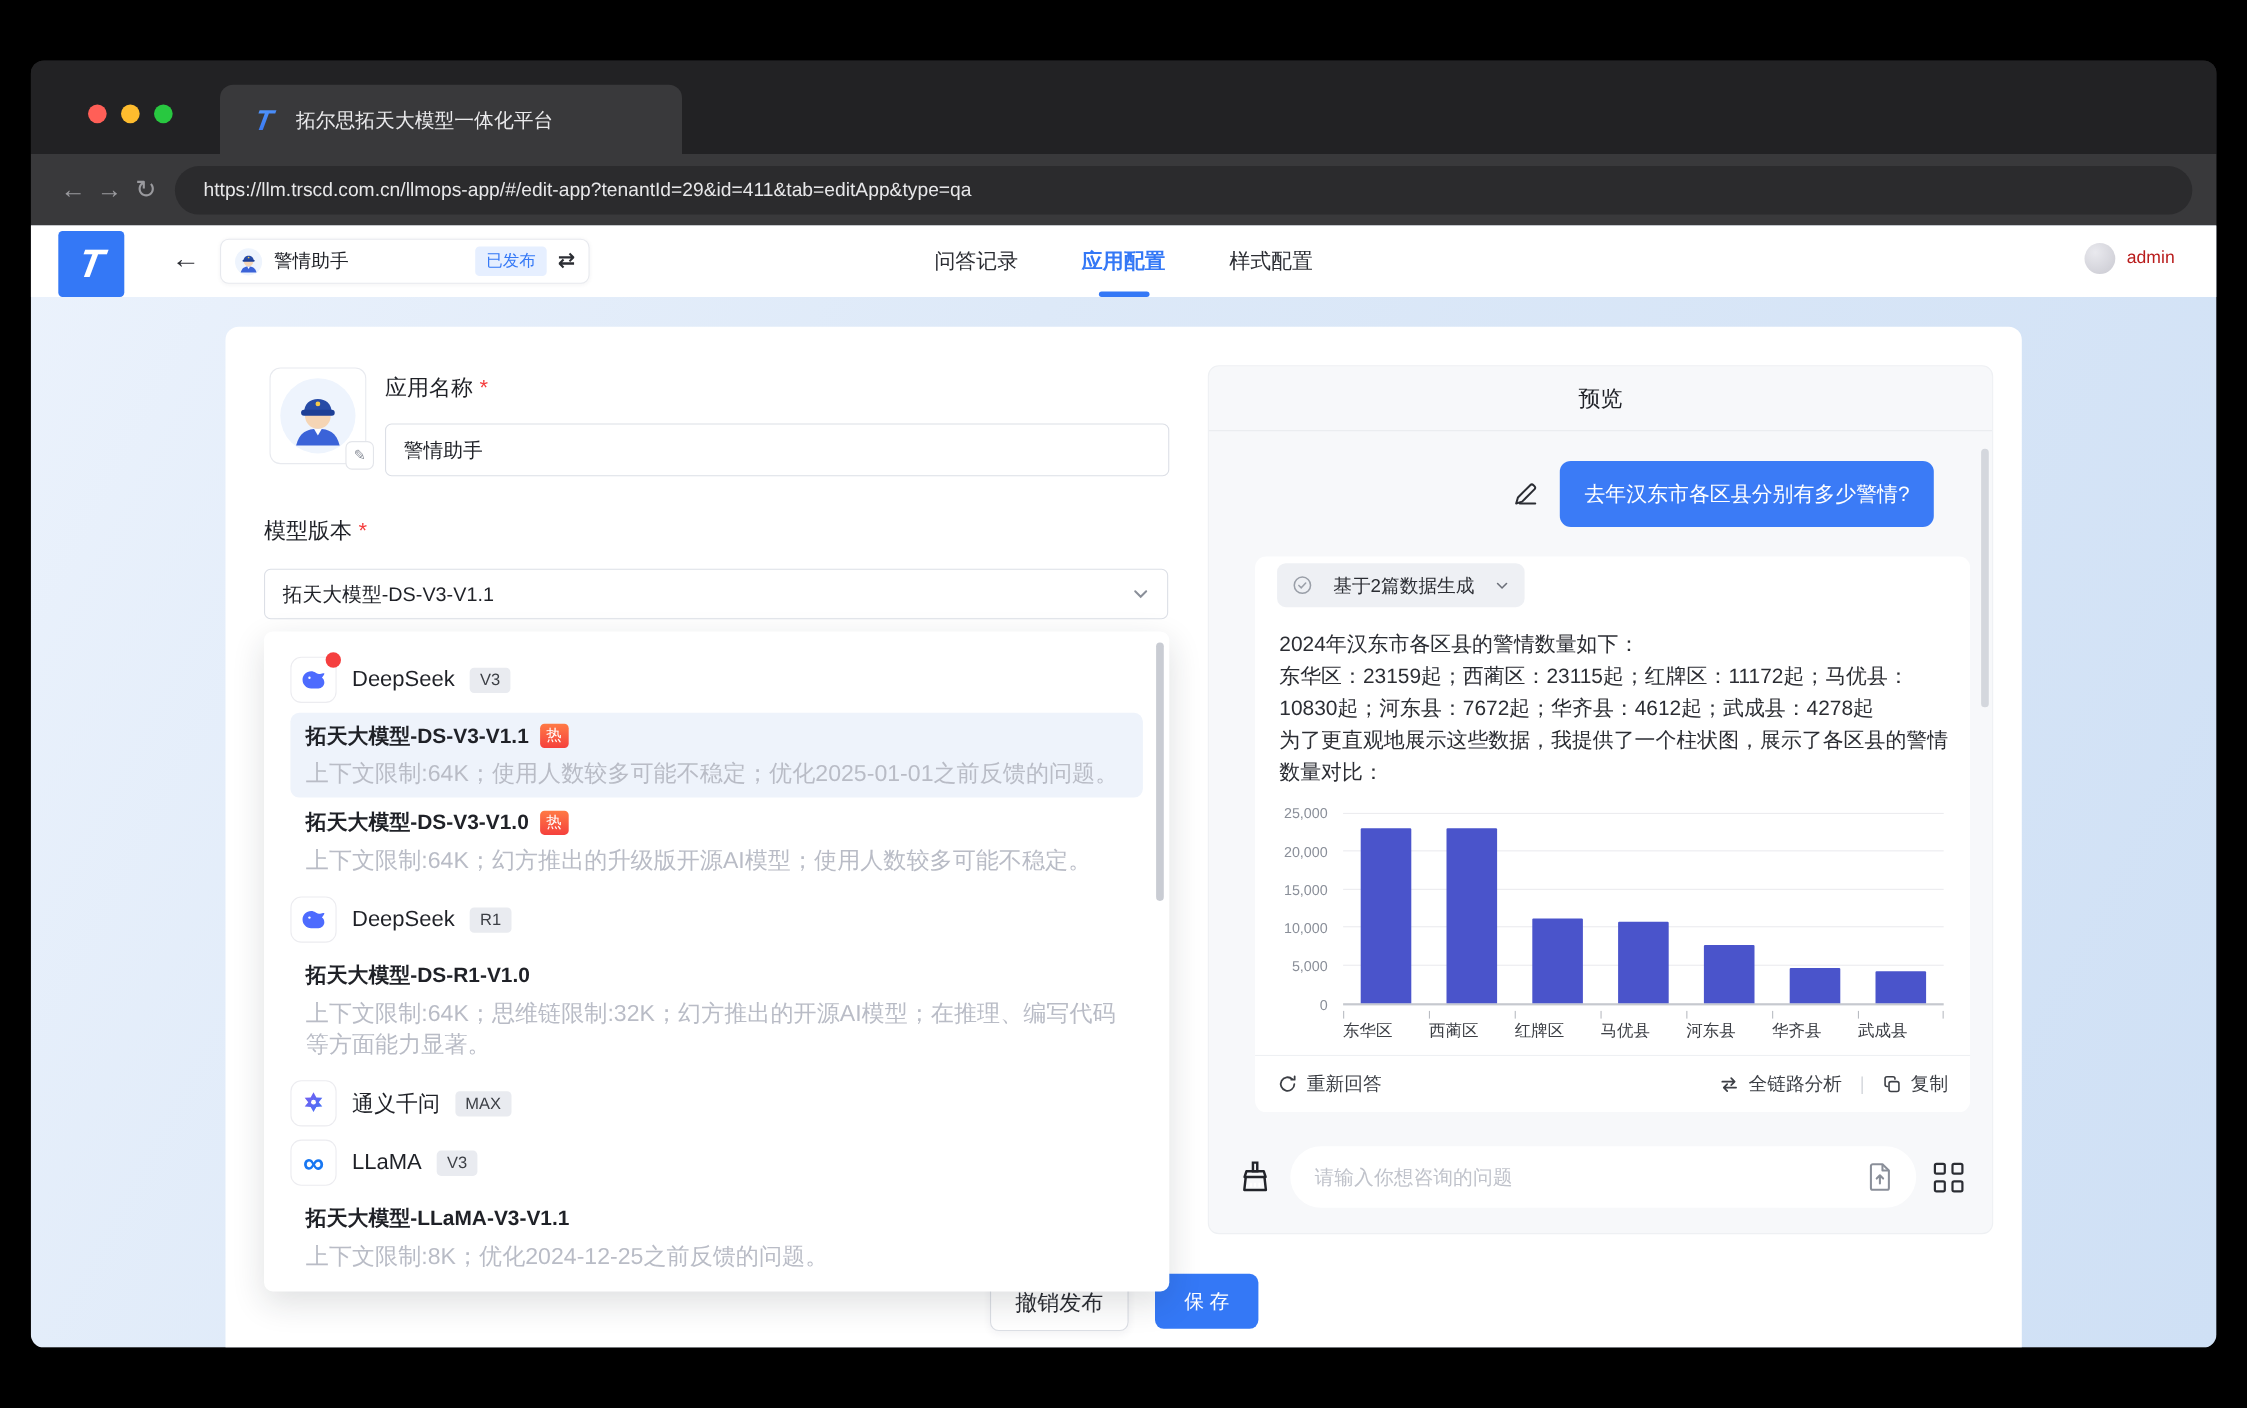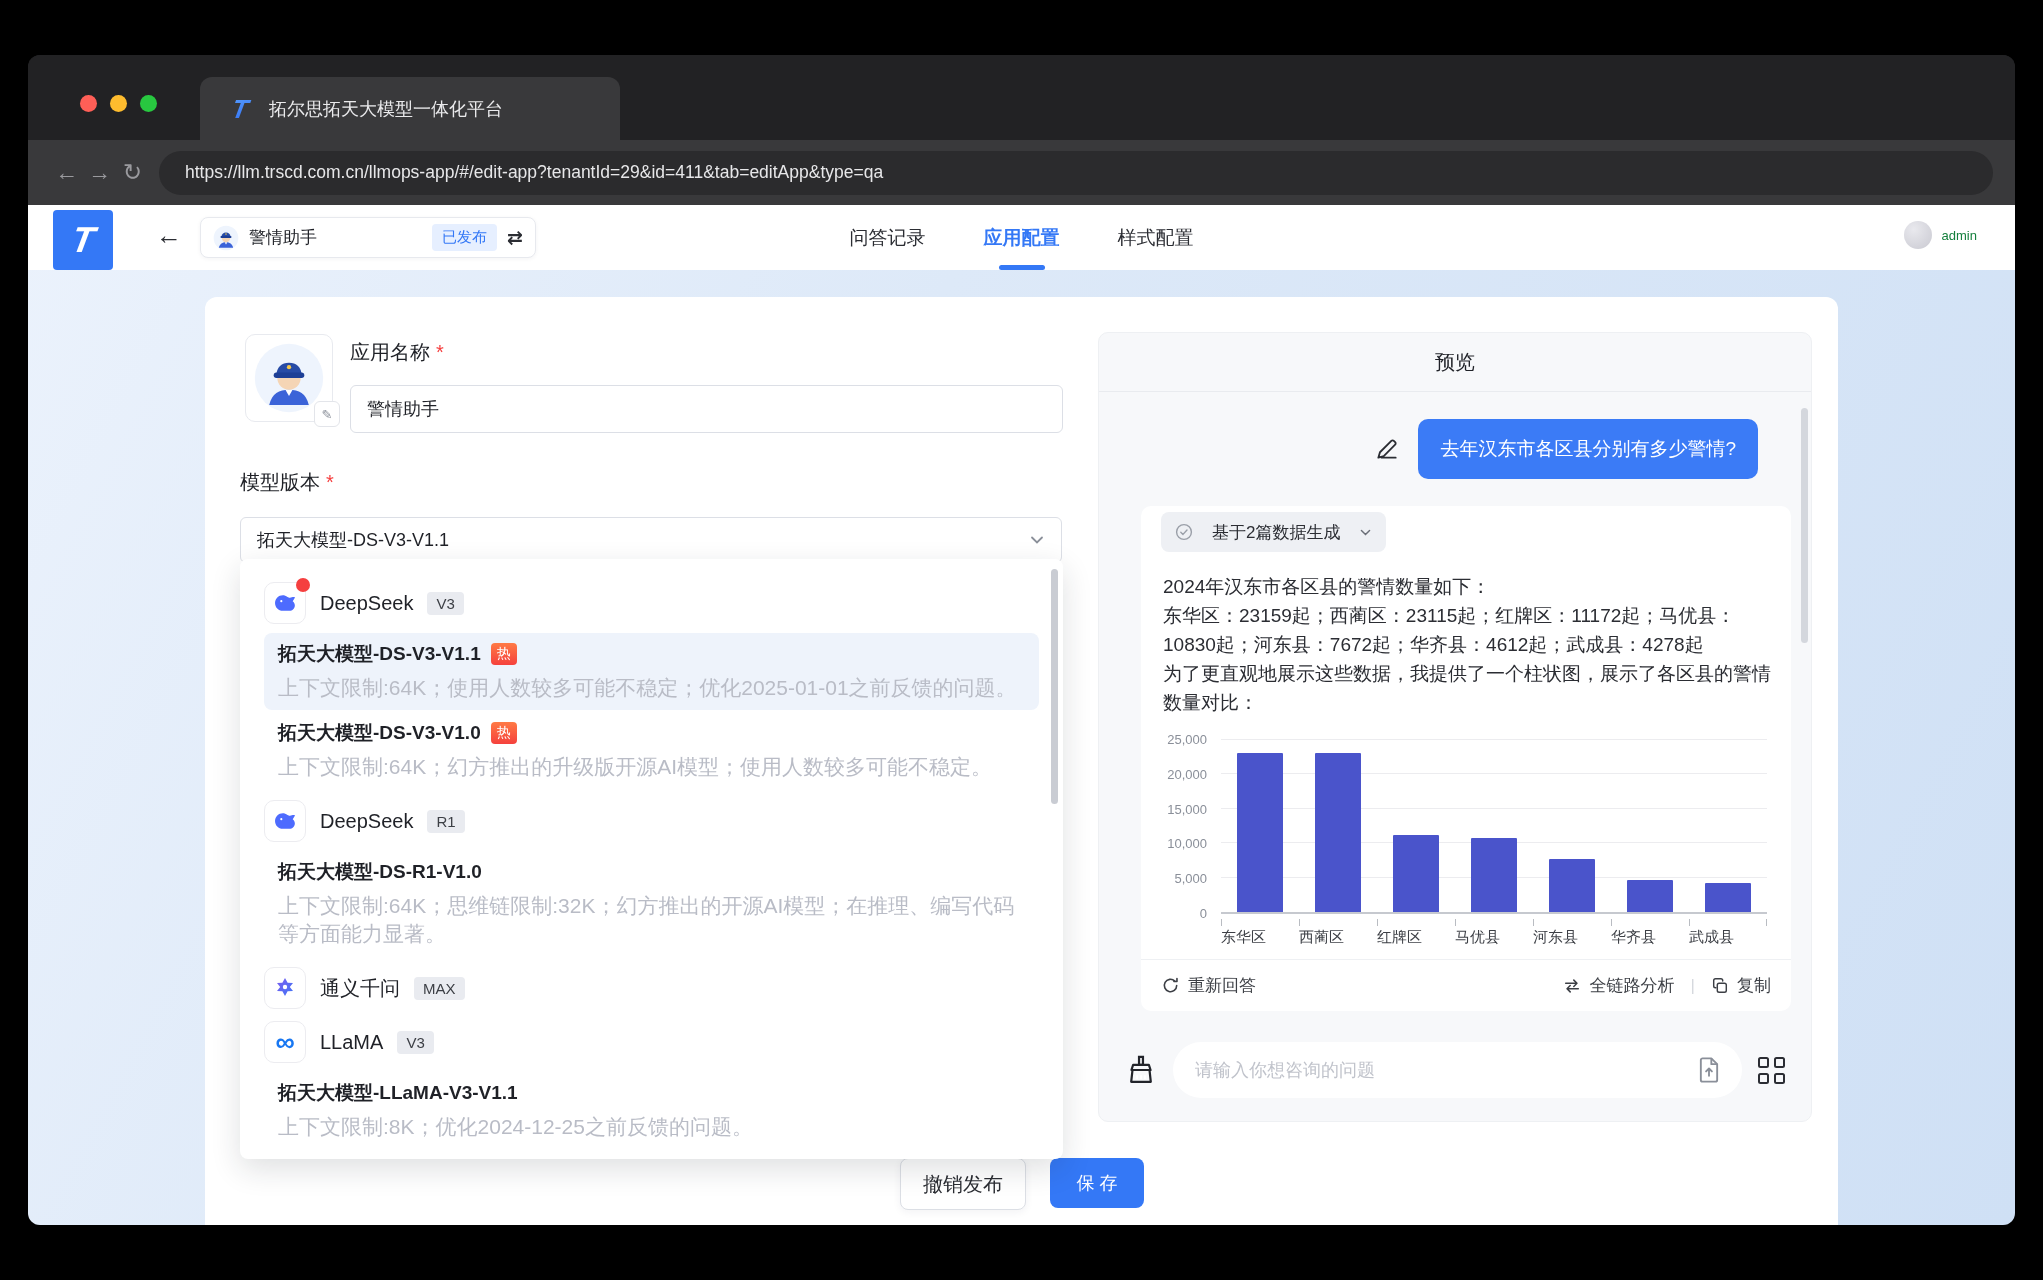--- a/index.html
+++ b/index.html
@@ -37,38 +37,38 @@
   .app-chip-name{font-size:17px;color:#1f2127;flex:1;}
   .pub-badge{background:#e6efff;color:#3478f6;font-size:15px;padding:4px 10px;border-radius:4px;white-space:nowrap;}
   .swap{font-size:19px;color:#2b2d33;font-weight:bold;}
   .tabs{position:absolute;left:50%;transform:translateX(-50%);top:0;height:65px;display:flex;gap:58px;align-items:center;}
   .tab-item{position:relative;height:100%;display:flex;align-items:center;font-size:19px;color:#2b2d33;cursor:pointer;white-space:nowrap;}
   .tab-item.active{color:#3478f6;font-weight:bold;}
   .tab-item.active::after{content:"";position:absolute;bottom:0;left:50%;transform:translateX(-50%);
                           width:46px;height:5px;border-radius:3px;background:#3478f6;}
   .admin{position:absolute;right:38px;top:16px;display:flex;align-items:center;gap:10px;}
   .admin-avatar{width:28px;height:28px;border-radius:50%;background:radial-gradient(circle at 35% 30%,#e9e9ee,#c9c9d1);}
-  .admin-name{font-size:13px;color:#15803d;}
+  .admin-name{font-size:16px;color:#b91c1c;}
   
   .main-card{position:absolute;left:177px;top:92px;width:1633px;height:928px;background:#fff;
              border-radius:12px 12px 0 0;}
   .avatar-box{position:absolute;left:40px;top:37px;width:86px;height:86px;border:1px solid #e8eaef;
               border-radius:10px;background:#fff;display:flex;align-items:center;justify-content:center;}
   .avatar-edit{position:absolute;right:-8px;bottom:-6px;width:24px;height:24px;background:#fff;border:1px solid #e3e5ea;
                border-radius:6px;display:flex;align-items:center;justify-content:center;font-size:13px;color:#8a8f99;}
   .field-label{position:absolute;font-size:20px;color:#1f2127;font-weight:500;}
   .req{color:#f53f3f;margin-left:6px;}
   .text-input{position:absolute;left:145px;top:88px;width:713px;height:48px;border:1px solid #dcdfe6;border-radius:6px;
               font-size:18px;color:#1f2127;padding:0 16px;box-sizing:border-box;outline:none;
               font-family:"Liberation Sans","DejaVu Sans",sans-serif;}
   .select{position:absolute;left:35px;top:220px;width:822px;height:46px;border:1px solid #dcdfe6;border-radius:6px;
           background:#fff;display:flex;align-items:center;justify-content:space-between;padding:0 16px;
           box-sizing:border-box;font-size:18px;color:#1f2127;cursor:pointer;}
   
-  .dropdown{position:absolute;left:212px;top:354px;width:823px;height:600px;background:#fff;border-radius:8px;
+  .dropdown{position:absolute;left:212px;top:369px;width:823px;height:600px;background:#fff;border-radius:8px;
             box-shadow:0 10px 30px rgba(31,35,41,.14);padding:12px 24px;box-sizing:border-box;overflow:hidden;z-index:30;}
   .dd-thumb{position:absolute;right:5px;top:10px;width:7px;height:235px;background:#c9ccd3;border-radius:4px;}
   .grp{display:flex;align-items:center;gap:14px;margin:10px 0 8px;height:44px;}
   .grp-icon{position:relative;width:40px;height:40px;border:1px solid #ececf0;border-radius:10px;background:#fff;
             display:flex;align-items:center;justify-content:center;flex:none;}
   .grp-icon .reddot{position:absolute;top:-5px;right:-5px;width:14px;height:14px;border-radius:50%;background:#f53f3f;}
   .grp-name{font-size:20px;color:#1f2127;}
   .grp-badge{background:#e9ebf0;color:#3c3f45;font-size:15px;padding:3px 9px;border-radius:4px;}
   .opt{padding:8px 14px;border-radius:8px;margin:2px 0;cursor:pointer;}
   .opt.selected{background:#eef3fb;}

